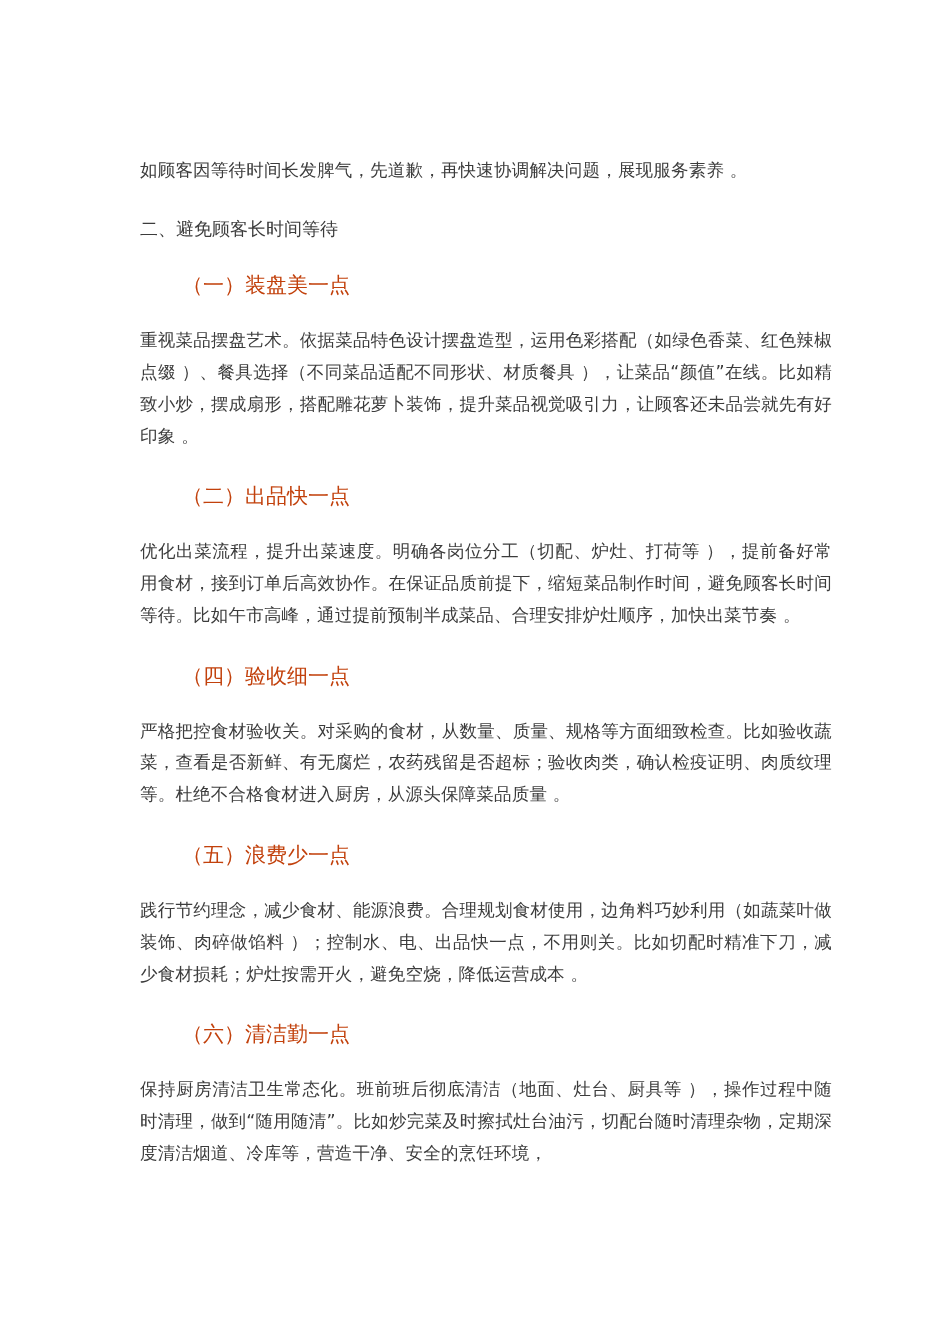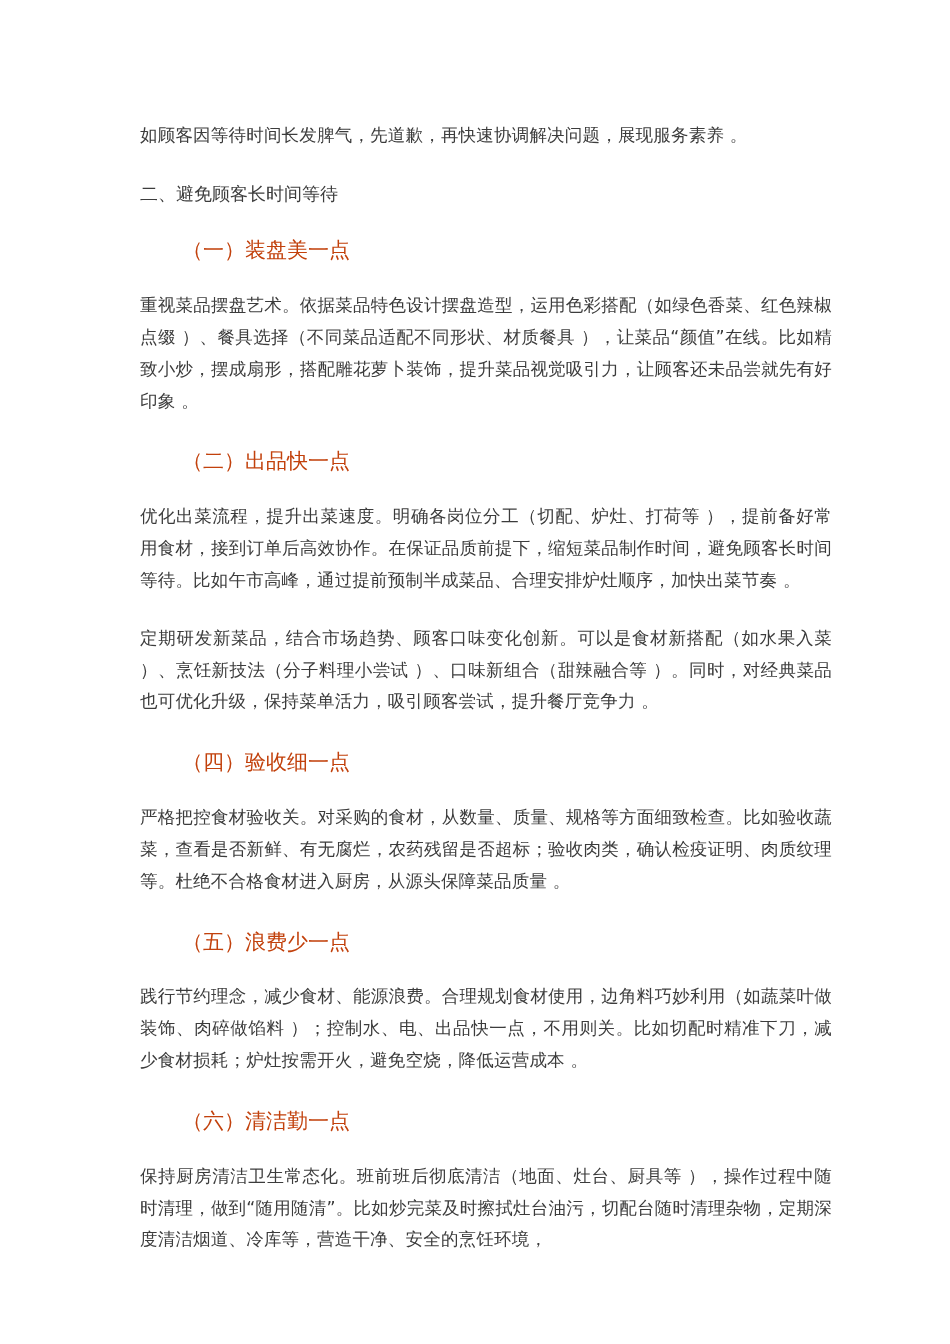--- a/index.html
+++ b/index.html
@@ -15,20 +15,21 @@
   }
   .page {
     width: 950px;
     min-height: 1344px;
     box-sizing: border-box;
     padding: 120px 118px 40px 140px;
     background: #ffffff;
   }
   .doc-body {
     width: 692px;
+    margin-top: 35px;
   }
   p.para {
     margin: 0 0 26px 0;
     font-size: 17.5px;
     line-height: 1.82;
     letter-spacing: 0.2px;
     color: #3c3c3c;
     text-align: justify;
     text-justify: inter-ideograph;
   }
@@ -60,21 +61,20 @@
     <p class="para">如顾客因等待时间长发脾气，先道歉，再快速协调解决问题，展现服务素养 。</p>
 
     <h2 class="heading">二、避免顾客长时间等待</h2>
 
     <h3 class="subheading">（一）装盘美一点</h3>
     <p class="para">重视菜品摆盘艺术。依据菜品特色设计摆盘造型，运用色彩搭配（如绿色香菜、红色辣椒点缀 ）、餐具选择（不同菜品适配不同形状、材质餐具 ），让菜品“颜值”在线。比如精致小炒，摆成扇形，搭配雕花萝卜装饰，提升菜品视觉吸引力，让顾客还未品尝就先有好印象 。</p>
 
     <h3 class="subheading">（二）出品快一点</h3>
     <p class="para">优化出菜流程，提升出菜速度。明确各岗位分工（切配、炉灶、打荷等 ），提前备好常用食材，接到订单后高效协作。在保证品质前提下，缩短菜品制作时间，避免顾客长时间等待。比如午市高峰，通过提前预制半成菜品、合理安排炉灶顺序，加快出菜节奏 。</p>
 
-    <p class="para">定期研发新菜品，结合市场趋势、顾客口味变化创新。可以是食材新搭配（如水果入菜 ）、烹饪新技法（分子料理小尝试 ）、口味新组合（甜辣融合等 ）。同时，对经典菜品也可优化升级，保持菜单活力，吸引顾客尝试，提升餐厅竞争力 。</p>
 
     <h3 class="subheading">（四）验收细一点</h3>
     <p class="para">严格把控食材验收关。对采购的食材，从数量、质量、规格等方面细致检查。比如验收蔬菜，查看是否新鲜、有无腐烂，农药残留是否超标；验收肉类，确认检疫证明、肉质纹理等。杜绝不合格食材进入厨房，从源头保障菜品质量 。</p>
 
     <h3 class="subheading">（五）浪费少一点</h3>
     <p class="para">践行节约理念，减少食材、能源浪费。合理规划食材使用，边角料巧妙利用（如蔬菜叶做装饰、肉碎做馅料 ）；控制水、电、出品快一点，不用则关。比如切配时精准下刀，减少食材损耗；炉灶按需开火，避免空烧，降低运营成本 。</p>
 
     <h3 class="subheading">（六）清洁勤一点</h3>
     <p class="para">保持厨房清洁卫生常态化。班前班后彻底清洁（地面、灶台、厨具等 ），操作过程中随时清理，做到“随用随清”。比如炒完菜及时擦拭灶台油污，切配台随时清理杂物，定期深度清洁烟道、冷库等，营造干净、安全的烹饪环境，</p>
 

